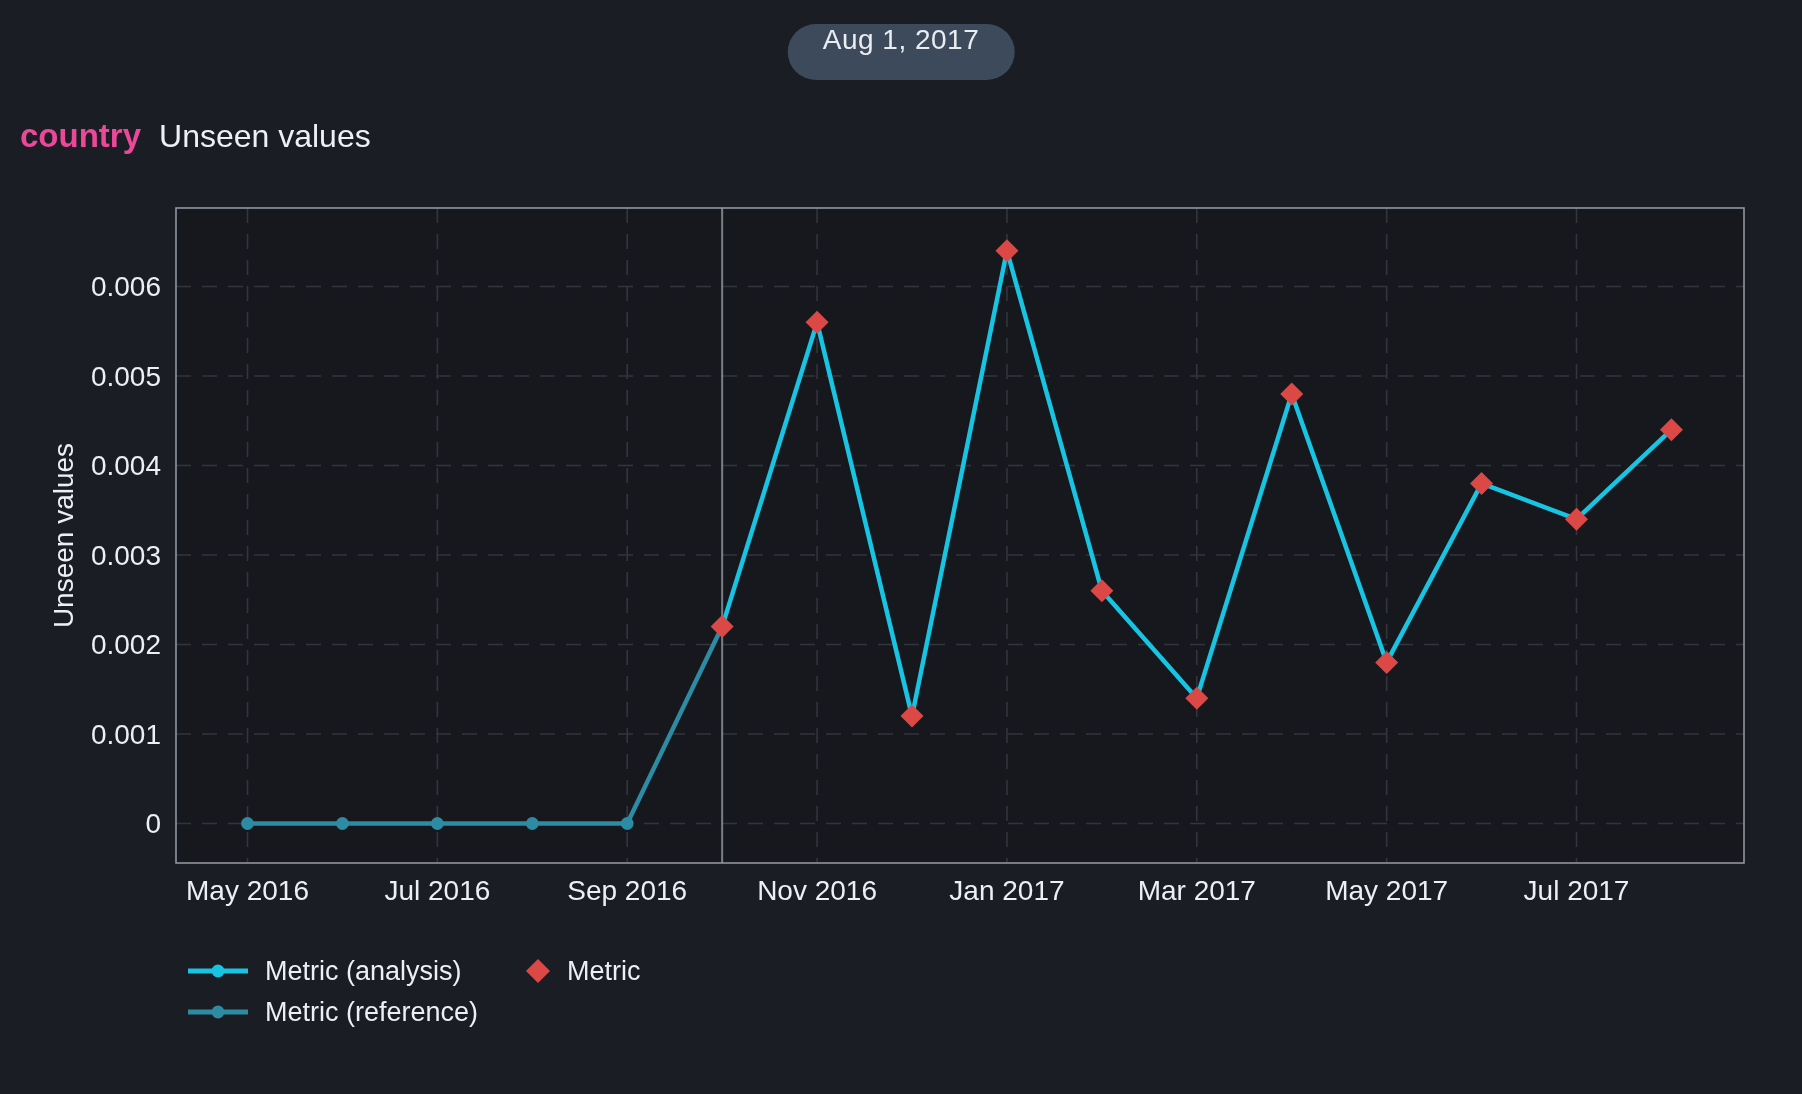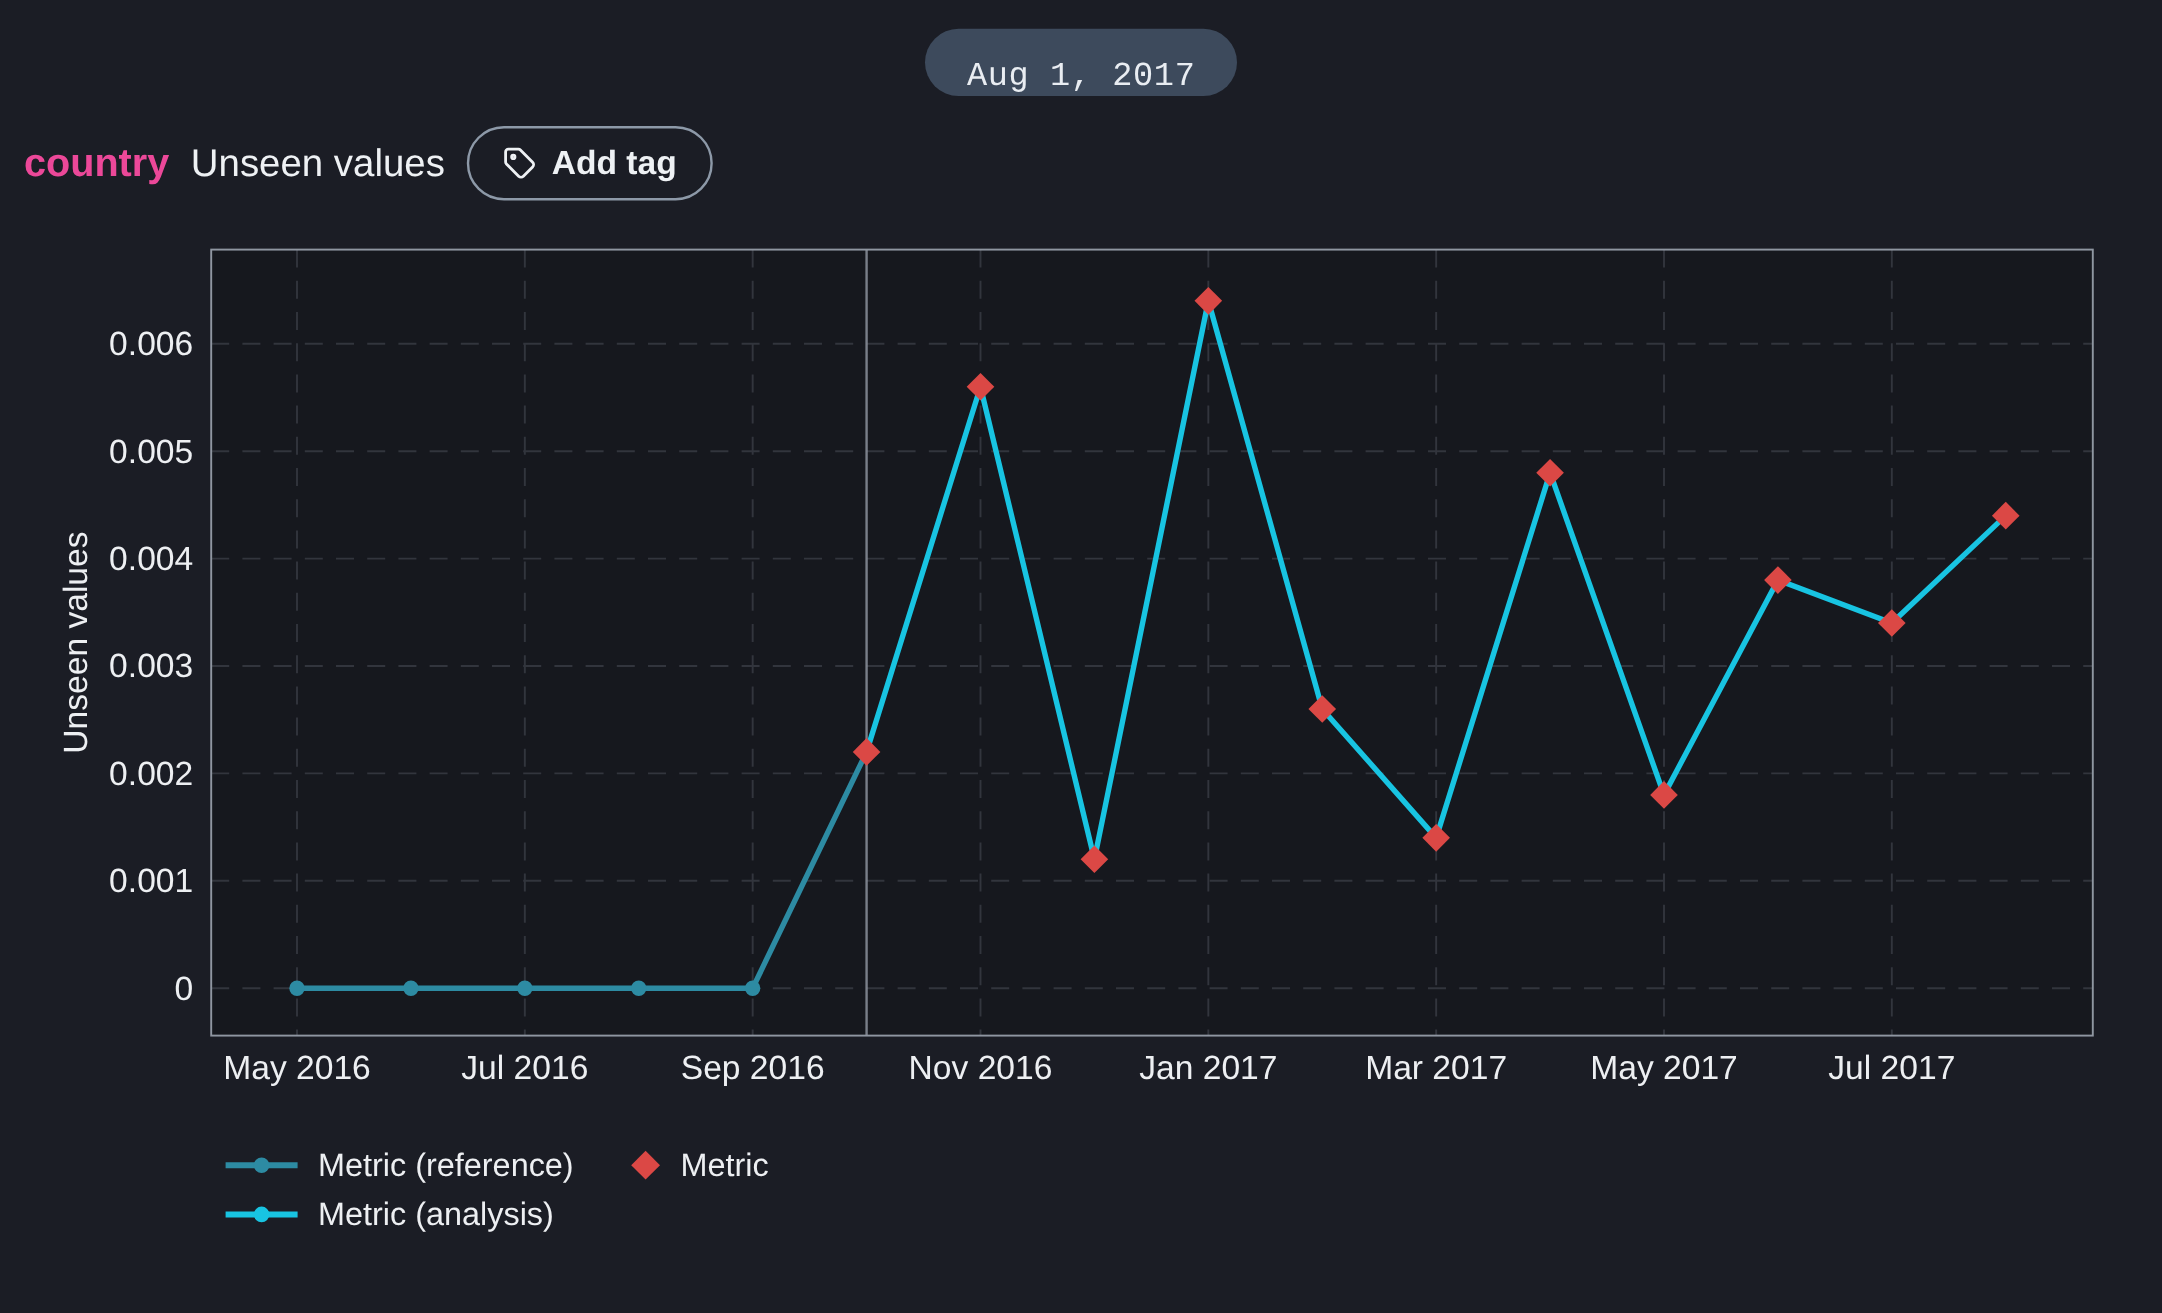--- a/index.html
+++ b/index.html
@@ -6,22 +6,22 @@
   body {
     width:1802px; height:1094px; position:relative; overflow:hidden;
     background: var(--bg, #1b1d25);
     font-family: "Liberation Sans", sans-serif;
     -webkit-font-smoothing: antialiased;
   }
   .date-badge {
     position:absolute; top:24px; left:50%; transform:translateX(-50%);
     height:56px; padding:0 35px; border-radius:28px;
     background: var(--badge-bg, #3d4a5c);
-    color:#e9edf2; font-size:28px; display:flex; align-items:flex-end;
-    letter-spacing:0.5px; white-space:nowrap;font-family:Liberation Mono, monospace;
+    color:#e9edf2; font-size:28px; display:flex; align-items:flex-start;
+    letter-spacing:0.5px; white-space:nowrap;
   }
   .header {
     position:absolute; left:20px; top:104px; height:64px;
     display:flex; align-items:center; gap:18px;
   }
   .feature-name { font-size:33px; font-weight:bold; color:#ec4899; }
   .metric-name  { font-size:32px; color:#eef1f4; }
   .add-tag-btn {
     display:flex; align-items:center; gap:13px;
     height:62px; padding:0 28px; box-sizing:border-box;
@@ -42,27 +42,20 @@
 </head>
 <body style="--bg: #1b1d25; --badge-bg: #3d4a5c; --text: #edeff2;">
 
 <div class="date-badge">
   <span>Aug 1, 2017</span>
 </div>
 
 <div class="header">
   <span class="feature-name">country</span>
   <span class="metric-name">Unseen values</span>
-  <button class="add-tag-btn">
-    <svg width="28" height="28" viewBox="0 0 24 24" fill="none" stroke="#eef1f4" stroke-width="2" stroke-linecap="round" stroke-linejoin="round">
-      <path d="M12.586 2.586A2 2 0 0 0 11.172 2H4a2 2 0 0 0-2 2v7.172a2 2 0 0 0 .586 1.414l8.704 8.704a2.426 2.426 0 0 0 3.42 0l6.58-6.58a2.426 2.426 0 0 0 0-3.42z"></path>
-      <circle cx="7.5" cy="7.5" r="1.2"></circle>
-    </svg>
-    <span>Add tag</span>
-  </button>
 </div>
 
 <svg id="chart" width="1802" height="1094" viewBox="0 0 1802 1094">
     <rect x="176" y="208" width="1568" height="655" fill="#16181e"></rect>
     <line x1="176" y1="823.5" x2="1744" y2="823.5" stroke="#32353d" stroke-width="1.6" stroke-dasharray="15 11"></line>
     <line x1="176" y1="734" x2="1744" y2="734" stroke="#32353d" stroke-width="1.6" stroke-dasharray="15 11"></line>
     <line x1="176" y1="644.5" x2="1744" y2="644.5" stroke="#32353d" stroke-width="1.6" stroke-dasharray="15 11"></line>
     <line x1="176" y1="555" x2="1744" y2="555" stroke="#32353d" stroke-width="1.6" stroke-dasharray="15 11"></line>
     <line x1="176" y1="465.5" x2="1744" y2="465.5" stroke="#32353d" stroke-width="1.6" stroke-dasharray="15 11"></line>
     <line x1="176" y1="376" x2="1744" y2="376" stroke="#32353d" stroke-width="1.6" stroke-dasharray="15 11"></line>
@@ -111,31 +104,31 @@
     <text x="1196.8000000000002" y="890" text-anchor="middle" dominant-baseline="central" font-size="28" fill="#edeff2" font-family="&quot;Liberation Sans&quot;, sans-serif">Mar 2017</text>
     <text x="1386.66" y="890" text-anchor="middle" dominant-baseline="central" font-size="28" fill="#edeff2" font-family="&quot;Liberation Sans&quot;, sans-serif">May 2017</text>
     <text x="1576.52" y="890" text-anchor="middle" dominant-baseline="central" font-size="28" fill="#edeff2" font-family="&quot;Liberation Sans&quot;, sans-serif">Jul 2017</text>
     <text x="63" y="535.5" text-anchor="middle" dominant-baseline="central" font-size="28" transform="rotate(-90 63 535.5)" fill="#edeff2" font-family="&quot;Liberation Sans&quot;, sans-serif">Unseen values</text>
   </svg>
 
 <div class="legend">
   <div class="legend-col">
     <div class="legend-item">
       <svg width="64" height="20" viewBox="0 0 64 20">
+        <line class="mk-stroke" x1="2" y1="10" x2="62" y2="10" stroke-width="5" stroke="#18c4e2"></line>
+        <circle class="mk-fill" cx="32" cy="10" r="6.5" fill="#18c4e2"></circle>
+      </svg>
+      <span>Metric (analysis)</span>
+    </div>
+    <div class="legend-item">
+      <svg width="64" height="20" viewBox="0 0 64 20">
         <line class="mk-stroke" x1="2" y1="10" x2="62" y2="10" stroke-width="5" stroke="#2d8ba3"></line>
         <circle class="mk-fill" cx="32" cy="10" r="6.5" fill="#2d8ba3"></circle>
       </svg>
       <span>Metric (reference)</span>
-    </div>
-    <div class="legend-item">
-      <svg width="64" height="20" viewBox="0 0 64 20">
-        <line class="mk-stroke" x1="2" y1="10" x2="62" y2="10" stroke-width="5" stroke="#18c4e2"></line>
-        <circle class="mk-fill" cx="32" cy="10" r="6.5" fill="#18c4e2"></circle>
-      </svg>
-      <span>Metric (analysis)</span>
     </div>
   </div>
   <div class="legend-item">
     <svg width="28" height="28" viewBox="0 0 28 28">
       <path class="mk-alert" d="M14 2 L26 14 L14 26 L2 14 Z" fill="#db4845"></path>
     </svg>
     <span>Metric</span>
   </div>
 </div>
 

